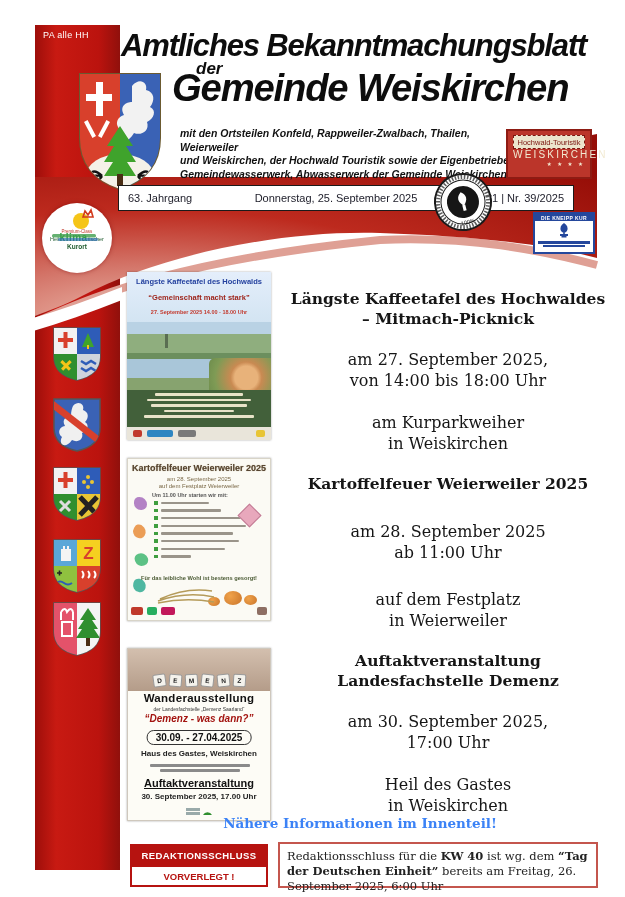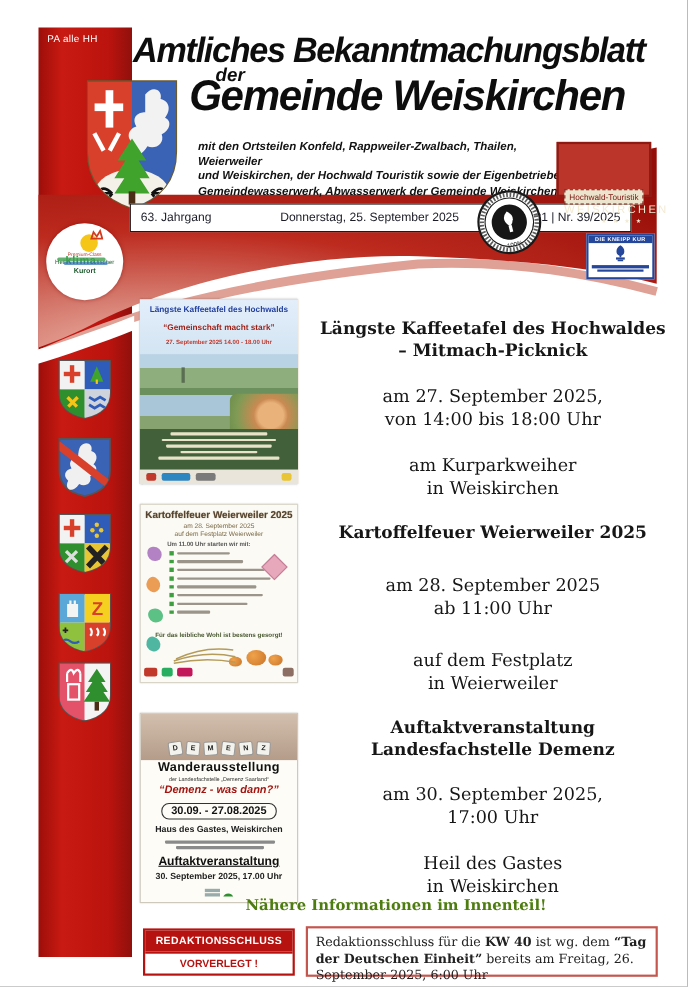--- a/index.html
+++ b/index.html
@@ -16,21 +16,21 @@
   .subtitle{left:180px;top:127px;width:330px;font-size:10.5px;font-weight:bold;font-style:italic;
             color:#111;line-height:13.5px;}
   
   .info-bar{left:118px;top:185px;width:456px;height:26px;background:#fff;border:1.3px solid #1a1a1a;
             display:flex;align-items:center;font-size:11px;color:#1c1c28;box-sizing:border-box;padding:0 9px;}
   .info-bar .mid{flex:1;text-align:center;}
   
   .hochwald{left:506px;top:129px;width:86px;height:50px;background:#bb352a;border:2px solid #8e1b13;
             box-sizing:border-box;padding:4px 5px;}
   .hochwald .lbl{background:#ece4cc;border:1px dashed #7a1510;color:#7a1510;font-size:7.5px;
-                 text-align:center;padding:1.5px 0;margin-top:37px;}
+                 text-align:center;padding:1.5px 0;}
   .hochwald .nm{color:#f2ead2;font-size:10px;font-weight:normal;letter-spacing:2.2px;margin-top:0;text-align:center;}
   .hochwald .st{color:#f2ead2;font-size:5.5px;letter-spacing:2px;text-align:right;margin-top:1px;}
   .kneipp{left:533px;top:212px;width:62px;height:42px;background:#fff;border:2px solid #24479c;box-sizing:border-box;}
   .kneipp .hd{background:#24479c;color:#fff;font-size:5px;font-weight:bold;text-align:center;
               letter-spacing:.4px;padding:1px 0 0;}
   .kneipp .mid{height:19px;display:flex;align-items:center;justify-content:center;}
   .kneipp .bt{height:2.5px;background:#24479c;margin:1px 3px 0;}
   .kneipp .bt.s{margin:1px 8px 0;}
   .heilklima{left:42px;top:203px;width:70px;height:70px;background:#fff;border-radius:50%;
              box-shadow:0 0 4px rgba(120,0,0,.5);text-align:center;overflow:hidden;}
@@ -92,21 +92,21 @@
            color:#111;text-decoration:underline;}
   .p3-kdate{position:absolute;left:0;top:143px;right:0;text-align:center;font-size:8px;font-weight:bold;color:#222;}
   .p3-logo{position:absolute;left:50%;bottom:4px;transform:translateX(-50%);width:26px;height:9px;}
   
   .event{left:283px;width:330px;text-align:center;font-family:"DejaVu Serif","Liberation Serif",serif;color:#161616;}
   .event .hd{font-size:15.5px;font-weight:bold;line-height:19.5px;margin-bottom:21px;}
   .event p{font-size:16px;line-height:21px;margin:0 0 21px;}
   .e1{top:289px;} .e2{top:474px;} .e3{top:651px;}
   
   .more-info{left:160px;top:815px;width:400px;text-align:center;font-family:"DejaVu Serif","Liberation Serif",serif;
-             font-size:13.5px;font-weight:bold;color:#4d7c0f;}
+             font-size:13.5px;font-weight:bold;color:#3b82f6;}
   .dl-box{left:130px;top:844px;width:138px;border:2px solid #b61310;box-sizing:border-box;background:#fff;}
   .dl-box .r1{background:#b61310;color:#fff;font-size:9.5px;font-weight:bold;text-align:center;
               letter-spacing:.4px;padding:4px 0;}
   .dl-box .r2{color:#b61310;font-size:9.5px;font-weight:bold;text-align:center;padding:3.5px 0;border-top:2px solid #b61310;}
   .dl-text{left:278px;top:842px;width:320px;height:46px;border:2px solid #c4564e;box-sizing:border-box;
            font-family:"DejaVu Serif","Liberation Serif",serif;font-size:11.5px;line-height:15px;color:#222;
            padding:5px 7px;background:#fff;}
   .dl-text b{font-weight:bold;}
   svg text{font-family:"Liberation Sans",sans-serif;}
 </style>
@@ -399,21 +399,21 @@
       <span class="die" style="transform:rotate(-8deg)">D</span>
       <span class="die" style="transform:rotate(5deg)">E</span>
       <span class="die" style="transform:rotate(-4deg)">M</span>
       <span class="die" style="transform:rotate(7deg)">E</span>
       <span class="die" style="transform:rotate(-6deg)">N</span>
       <span class="die" style="transform:rotate(4deg)">Z</span>
     </div>
     <div class="p3-title">Wanderausstellung</div>
     <div class="p3-sub">der Landesfachstelle „Demenz Saarland“</div>
     <div class="p3-quote">“Demenz - was dann?”</div>
-    <div class="p3-range">30.09. - 27.08.2025</div>
+    <div class="p3-range">30.09. - 27.04.2025</div>
     <div class="p3-loc">Haus des Gastes, Weiskirchen</div>
     <div class="bar" style="position:absolute;left:22px;top:112px;width:100px;background:#8a8a8a"></div>
     <div class="bar" style="position:absolute;left:32px;top:117px;width:80px;background:#8a8a8a"></div>
     <div class="p3-kick">Auftaktveranstaltung</div>
     <div class="p3-kdate">30. September 2025, 17.00 Uhr</div>
     <svg class="p3-logo" viewBox="0 0 26 9">
       <rect x="0" y="1" width="14" height="3" fill="#9aa"></rect>
         <rect x="0" y="5" width="14" height="3" fill="#9aa"></rect>
       <path d="M17,8 a5,5 0 0 1 9,0 z" fill="#2f8f2f"></path>
     </svg>

